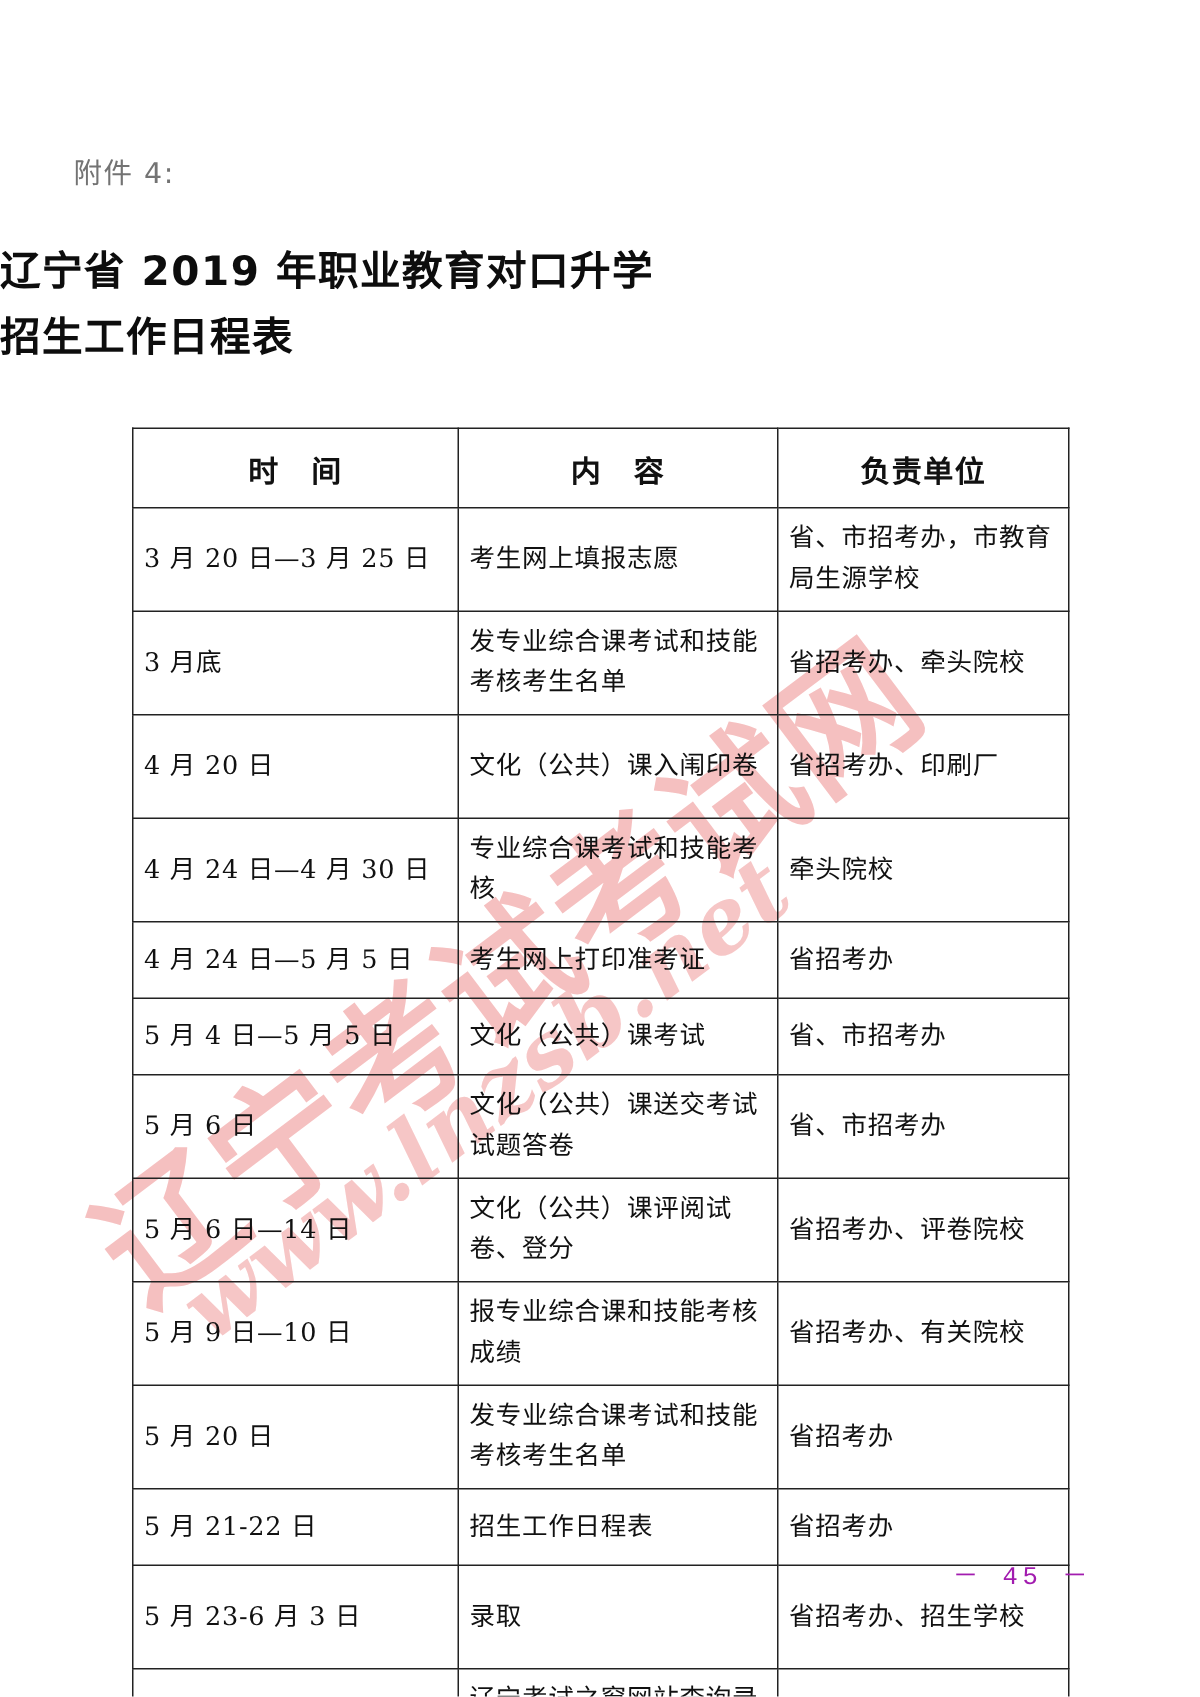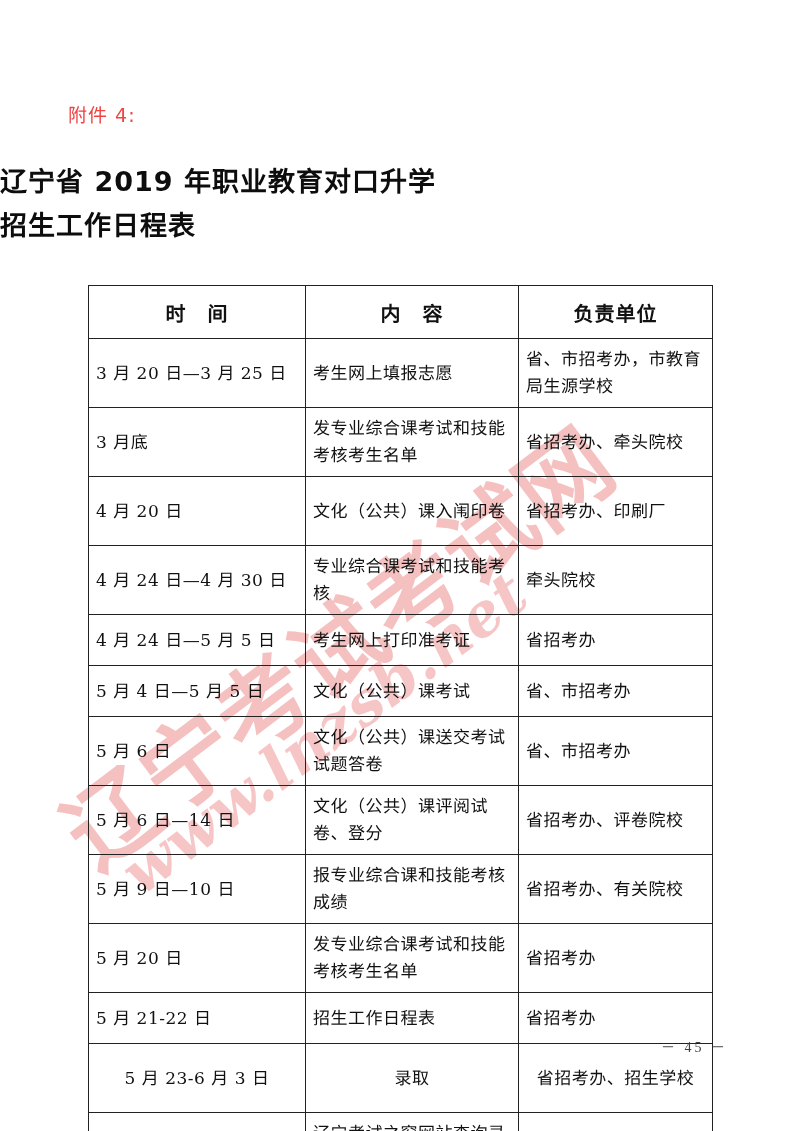--- a/index.html
+++ b/index.html
@@ -63,26 +63,26 @@
 
   
   .content {
     position: absolute;
     inset: 0;
     z-index: 10;
   }
 
   .attachment-label {
     position: absolute;
-    left: 68px;
+    left: 49px;
     top: 100px;
     font-size: 19px;
     font-family: "DejaVu Sans", "Liberation Sans", sans-serif;
     letter-spacing: 1px;
-    color: #ef4444;
+    color: #737373;
   }
 
   .doc-title {
     position: absolute;
     left: 0;
     right: 0;
     top: 160px;
     text-align: left;
     font-family: "DejaVu Sans", "Liberation Sans", sans-serif;
     font-weight: 700;
@@ -145,31 +145,31 @@
   .row-2 td { height: 58px; }
   .row-3 td { height: 58px; border-radius: 15px; }
   .row-4 td { height: 58px; }
   .row-5 td { height: 40px; border-radius: 11px; }
   .row-6 td { height: 40px; }
   .row-7 td { height: 58px; }
   .row-8 td { height: 58px; }
   .row-9 td { height: 58px; }
   .row-10 td { height: 58px; }
   .row-11 td { height: 40px; }
-  .row-12 td { height: 58px; text-align: center; }
+  .row-12 td { height: 58px; }
   .row-13 td { height: 58px; }
 
   .page-number {
     position: absolute;
     right: 72px;
     top: 1036px;
-    font-size: 14px;
+    font-size: 17px;
     letter-spacing: 3px;
-    color: #404040;
-    font-family: Liberation Serif, serif;
+    color: #a21caf;
+    font-family: Liberation Mono, monospace;
   }
 </style>
 </head>
 <body>
 
 <div class="page">
 
   <div class="watermark-layer">
     <div class="wm-text wm-cn">辽宁考试考试网</div>
     <div class="wm-text wm-url">www.lnzsb.net</div>

